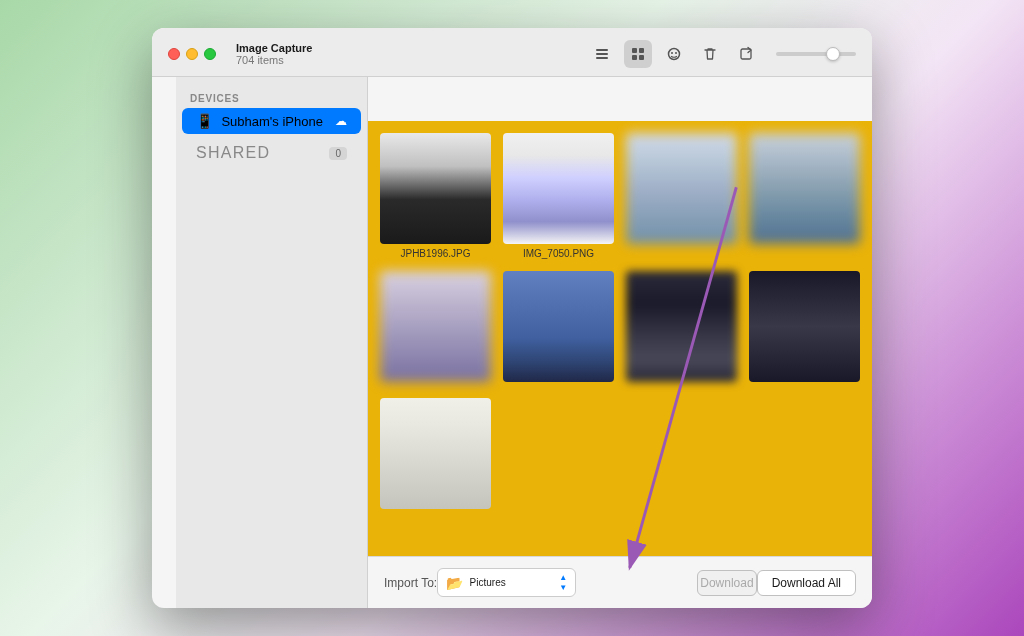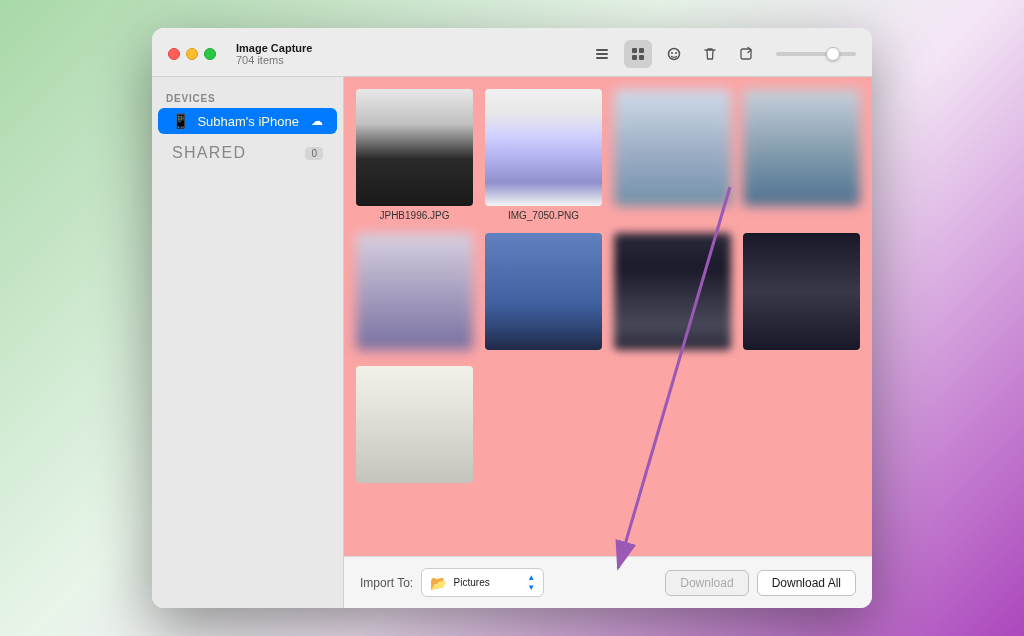--- a/index.html
+++ b/index.html
@@ -123,20 +123,21 @@
       flex: 1;
       overflow: hidden;
     }
 
     .sidebar {
       width: 192px;
       background: #e8e8e8;
       border-right: 1px solid #d0d0d0;
       padding: 12px 0;
       flex-shrink: 0;
+      margin-left: 24px;
     }
 
     .sidebar-section-label {
       font-size: 10px;
       font-weight: 700;
       color: #888;
       letter-spacing: 0.08em;
       padding: 4px 14px 4px 14px;
       text-transform: uppercase;
     }
@@ -160,21 +161,21 @@
       font-size: 14px;
     }
 
     .sidebar-item-label {
       font-size: 13px;
       color: #1a1a1a;
       flex: 1;
     }
 
     .sidebar-item.active .sidebar-item-label {
-      color: #fef9c3;
+      color: #000000;
     }
 
     .cloud-icon {
       font-size: 12px;
       color: #007aff;
     }
 
     .sidebar-item.active .cloud-icon {
       color: white;
     }
@@ -201,22 +202,23 @@
       color: #666;
       border-radius: 4px;
       padding: 1px 6px;
       font-weight: 500;
     }
 
     .content-area {
       flex: 1;
       display: flex;
       flex-direction: column;
-      background: #fca5a5;
+      background: #eab308;
       overflow: hidden;
+      margin-top: 44px;
     }
 
     .photo-grid {
       flex: 1;
       padding: 12px;
       overflow-y: auto;
       display: grid;
       grid-template-columns: repeat(4, 1fr);
       gap: 12px;
       align-content: start;
@@ -288,21 +290,20 @@
       text-align: center;
     }
 
     .bottom-bar {
       height: 52px;
       background: #f5f5f5;
       border-top: 1px solid #d8d8d8;
       display: flex;
       align-items: center;
       padding: 0 16px;
-      gap: 8px;
       flex-shrink: 0;
     }
 
     .import-label {
       font-size: 12px;
       color: #555;
       white-space: nowrap;
     }
 
     .import-path {
@@ -335,21 +336,21 @@
 
     .stepper-arrow {
       font-size: 8px;
       color: #007aff;
       line-height: 1.2;
     }
 
     .spacer { flex: 1; }
 
     .download-btn {
-      padding: 5px 14px;
+      padding: 5px 2px;
       border-radius: 6px;
       font-size: 12px;
       cursor: pointer;
       border: 1px solid #c0c0c0;
       background: #f0f0f0;
       color: #aaa;
       font-family: inherit;
     }
 
     .download-all-btn {

